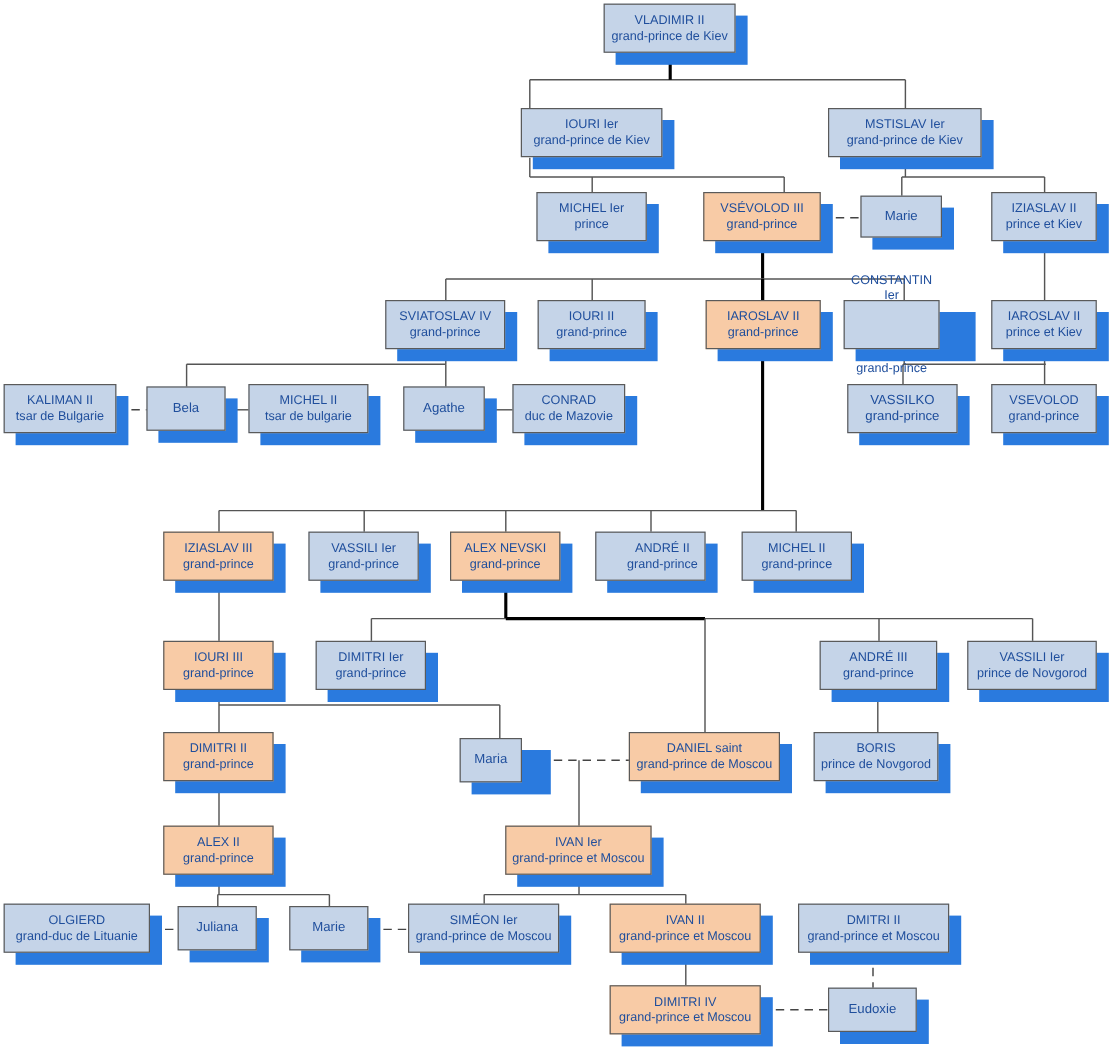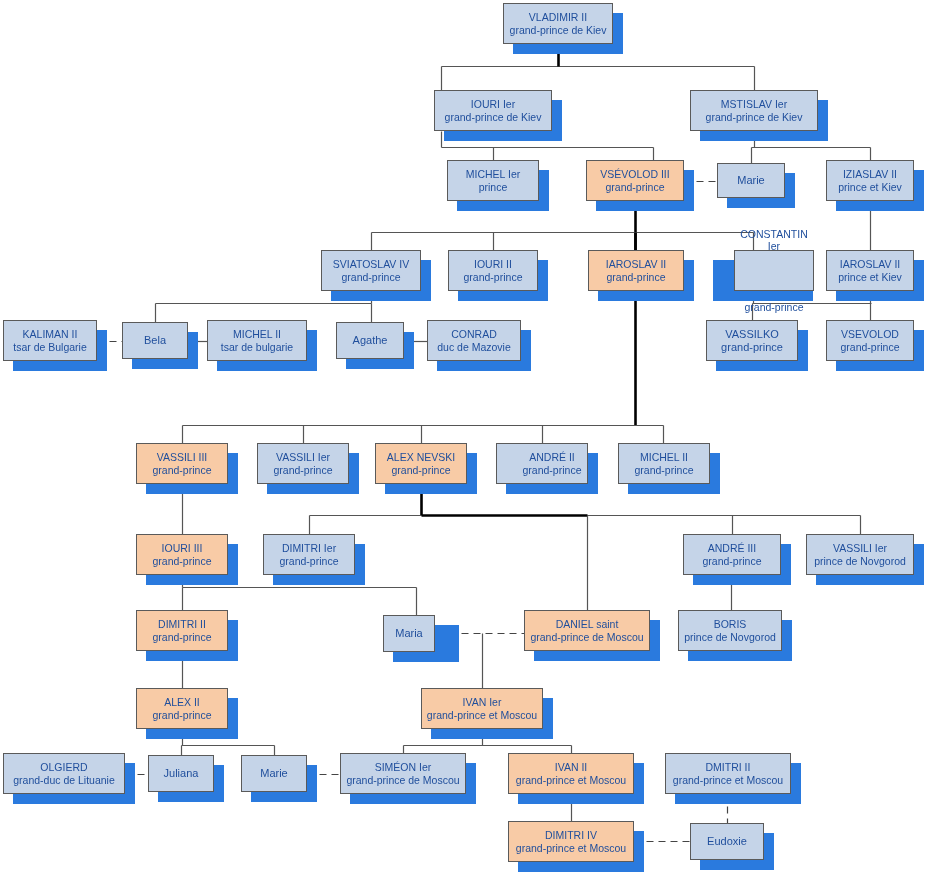--- a/index.html
+++ b/index.html
@@ -136,21 +136,21 @@
       <div class="node blue" style="left: 448px; top: 250px; width: 90px; height: 41px; font-size: 10.5px;">
         <span class="l1">IOURI II</span>
         <span class="l2">grand-prince</span>
       </div>
       <div class="shadow" style="left: 598px; top: 260px; width: 96px; height: 41px;"></div>
       <div class="node orange" style="left: 588px; top: 250px; width: 96px; height: 41px; font-size: 10.5px;">
         <span class="l1">IAROSLAV II</span>
         <span class="l2">grand-prince</span>
       </div>
       <div class="shadow" style="left: 713px; top: 260px; width: 100px; height: 41px;"></div>
-      <div class="node blue" style="left: 734px; top: 250px; width: 80px; height: 41px; font-size: 10.5px; gap: 48px;">
+      <div class="node blue" style="left: 703px; top: 250px; width: 80px; height: 41px; font-size: 10.5px; gap: 48px;">
         <span class="l1">CONSTANTIN Ier</span>
         <span class="l2">grand-prince</span>
       </div>
       <div class="shadow" style="left: 836px; top: 260px; width: 88px; height: 41px;"></div>
       <div class="node blue" style="left: 826px; top: 250px; width: 88px; height: 41px; font-size: 10.5px;">
         <span class="l1">IAROSLAV II</span>
         <span class="l2">prince et Kiev</span>
       </div>
       <div class="shadow" style="left: 13px; top: 330px; width: 94px; height: 41px;"></div>
       <div class="node blue" style="left: 3px; top: 320px; width: 94px; height: 41px; font-size: 10.5px;">
@@ -180,21 +180,21 @@
         <span class="l1">VASSILKO</span>
         <span class="l2">grand-prince</span>
       </div>
       <div class="shadow" style="left: 836px; top: 330px; width: 88px; height: 41px;"></div>
       <div class="node blue" style="left: 826px; top: 320px; width: 88px; height: 41px; font-size: 10.5px;">
         <span class="l1">VSEVOLOD</span>
         <span class="l2">grand-prince</span>
       </div>
       <div class="shadow" style="left: 146px; top: 453px; width: 92px; height: 41px;"></div>
       <div class="node orange" style="left: 136px; top: 443px; width: 92px; height: 41px; font-size: 10.5px;">
-        <span class="l1">VASSILI III</span>
+        <span class="l1">IZIASLAV III</span>
         <span class="l2">grand-prince</span>
       </div>
       <div class="shadow" style="left: 267px; top: 453px; width: 92px; height: 41px;"></div>
       <div class="node blue" style="left: 257px; top: 443px; width: 92px; height: 41px; font-size: 10.5px;">
         <span class="l1">VASSILI Ier</span>
         <span class="l2">grand-prince</span>
       </div>
       <div class="shadow" style="left: 385px; top: 453px; width: 92px; height: 41px;"></div>
       <div class="node orange" style="left: 375px; top: 443px; width: 92px; height: 41px; font-size: 10.5px;">
         <span class="l1">ALEX NEVSKI</span>

